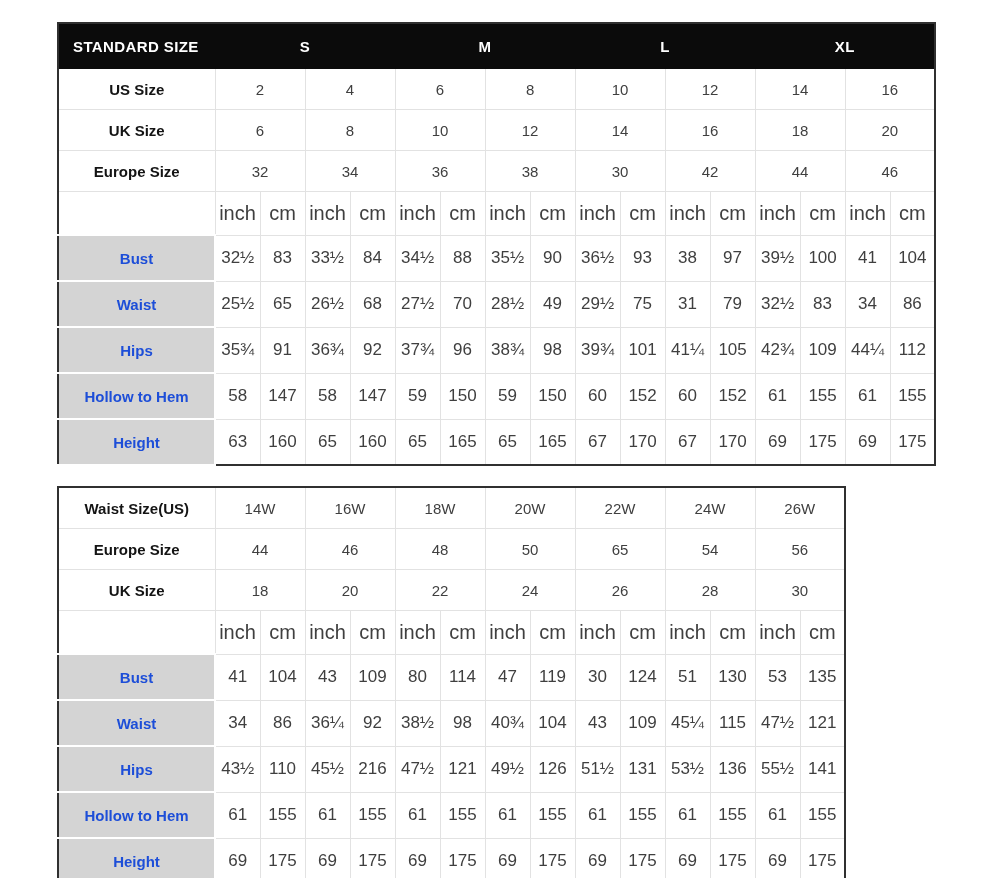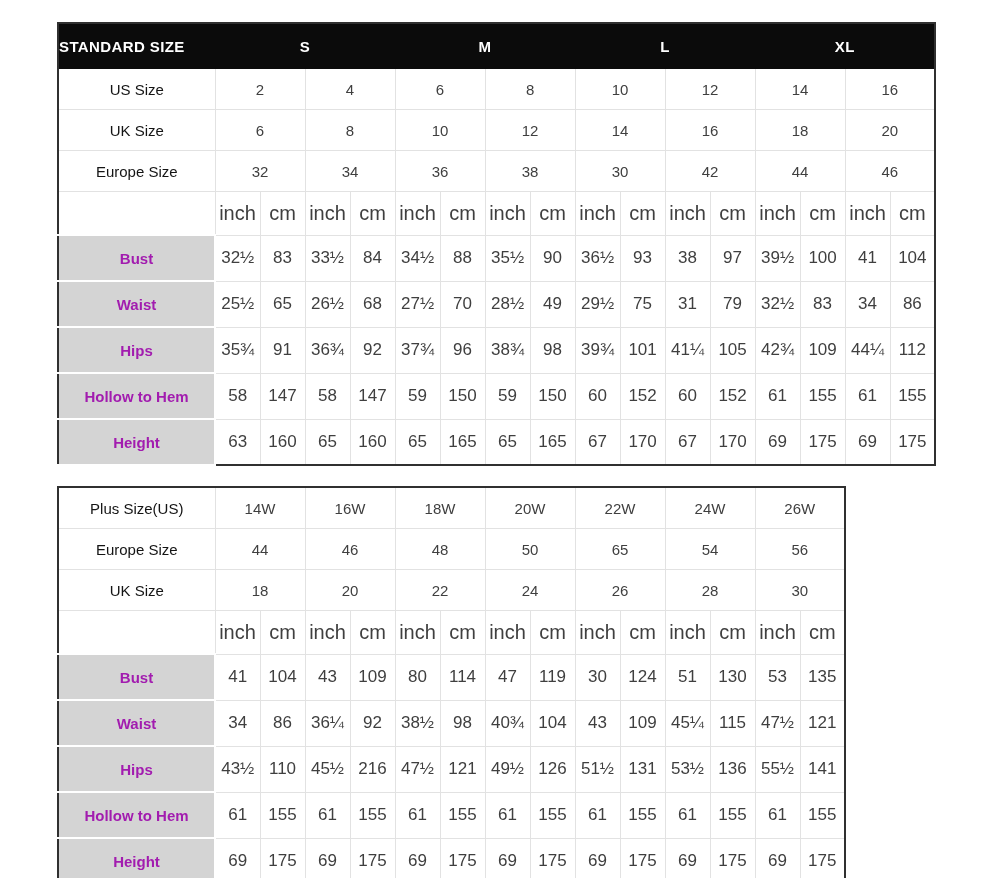--- a/index.html
+++ b/index.html
@@ -34,37 +34,38 @@
     background:#0b0b0b;
     border:1px solid #0b0b0b;
     color:#ffffff;
     font-weight:bold;
     font-size:15px;
     height:44px;
     letter-spacing:.4px;
   }
   tr.band th.band-title{
     text-align:left;
+    padding-left:14px;
   }
 
   
   tr.size-row th.rowlabel{
-    font-weight:normal;color:#141414;font-size:15px;height:40px;background:#ffffff;
+    font-weight:bold;color:#141414;font-size:15px;height:40px;background:#ffffff;
   }
   tr.size-row td{font-size:15px;height:40px;}
 
   
   tr.unit-row th.rowlabel{background:#ffffff;height:42px;}
   tr.unit-row td{font-size:20px;height:42px;}
 
   
   tr.measure-row td{font-size:17px;height:44px;color:#3f3f3f;}
   tr.measure-row th.rowlabel{
     background:#d4d4d4;
-    font-weight:bold;color:#a21caf;font-size:15px;height:44px;
+    font-weight:bold;color:#1d4ed8;font-size:15px;height:44px;
     border-top:2px solid #ffffff;
     border-bottom:2px solid #ffffff;
     border-right:2px solid #ffffff;
   }
 </style>
 </head>
 <body>
 
 <div class="wrap">
     <table class="size-table" style="width: 877px;">
@@ -257,21 +258,21 @@
         <col style="width: 45px;">
         <col style="width: 45px;">
         <col style="width: 45px;">
         <col style="width: 45px;">
         <col style="width: 45px;">
         <col style="width: 45px;">
         <col style="width: 45px;">
       </colgroup>
       <tbody>
         <tr class="size-row">
-          <th class="rowlabel">Plus Size(US)</th>
+          <th class="rowlabel">Waist Size(US)</th>
           <td class="size-val" colspan="2">14W</td>
           <td class="size-val" colspan="2">16W</td>
           <td class="size-val" colspan="2">18W</td>
           <td class="size-val" colspan="2">20W</td>
           <td class="size-val" colspan="2">22W</td>
           <td class="size-val" colspan="2">24W</td>
           <td class="size-val" colspan="2">26W</td>
         </tr>
         <tr class="size-row">
           <th class="rowlabel">Europe Size</th>

